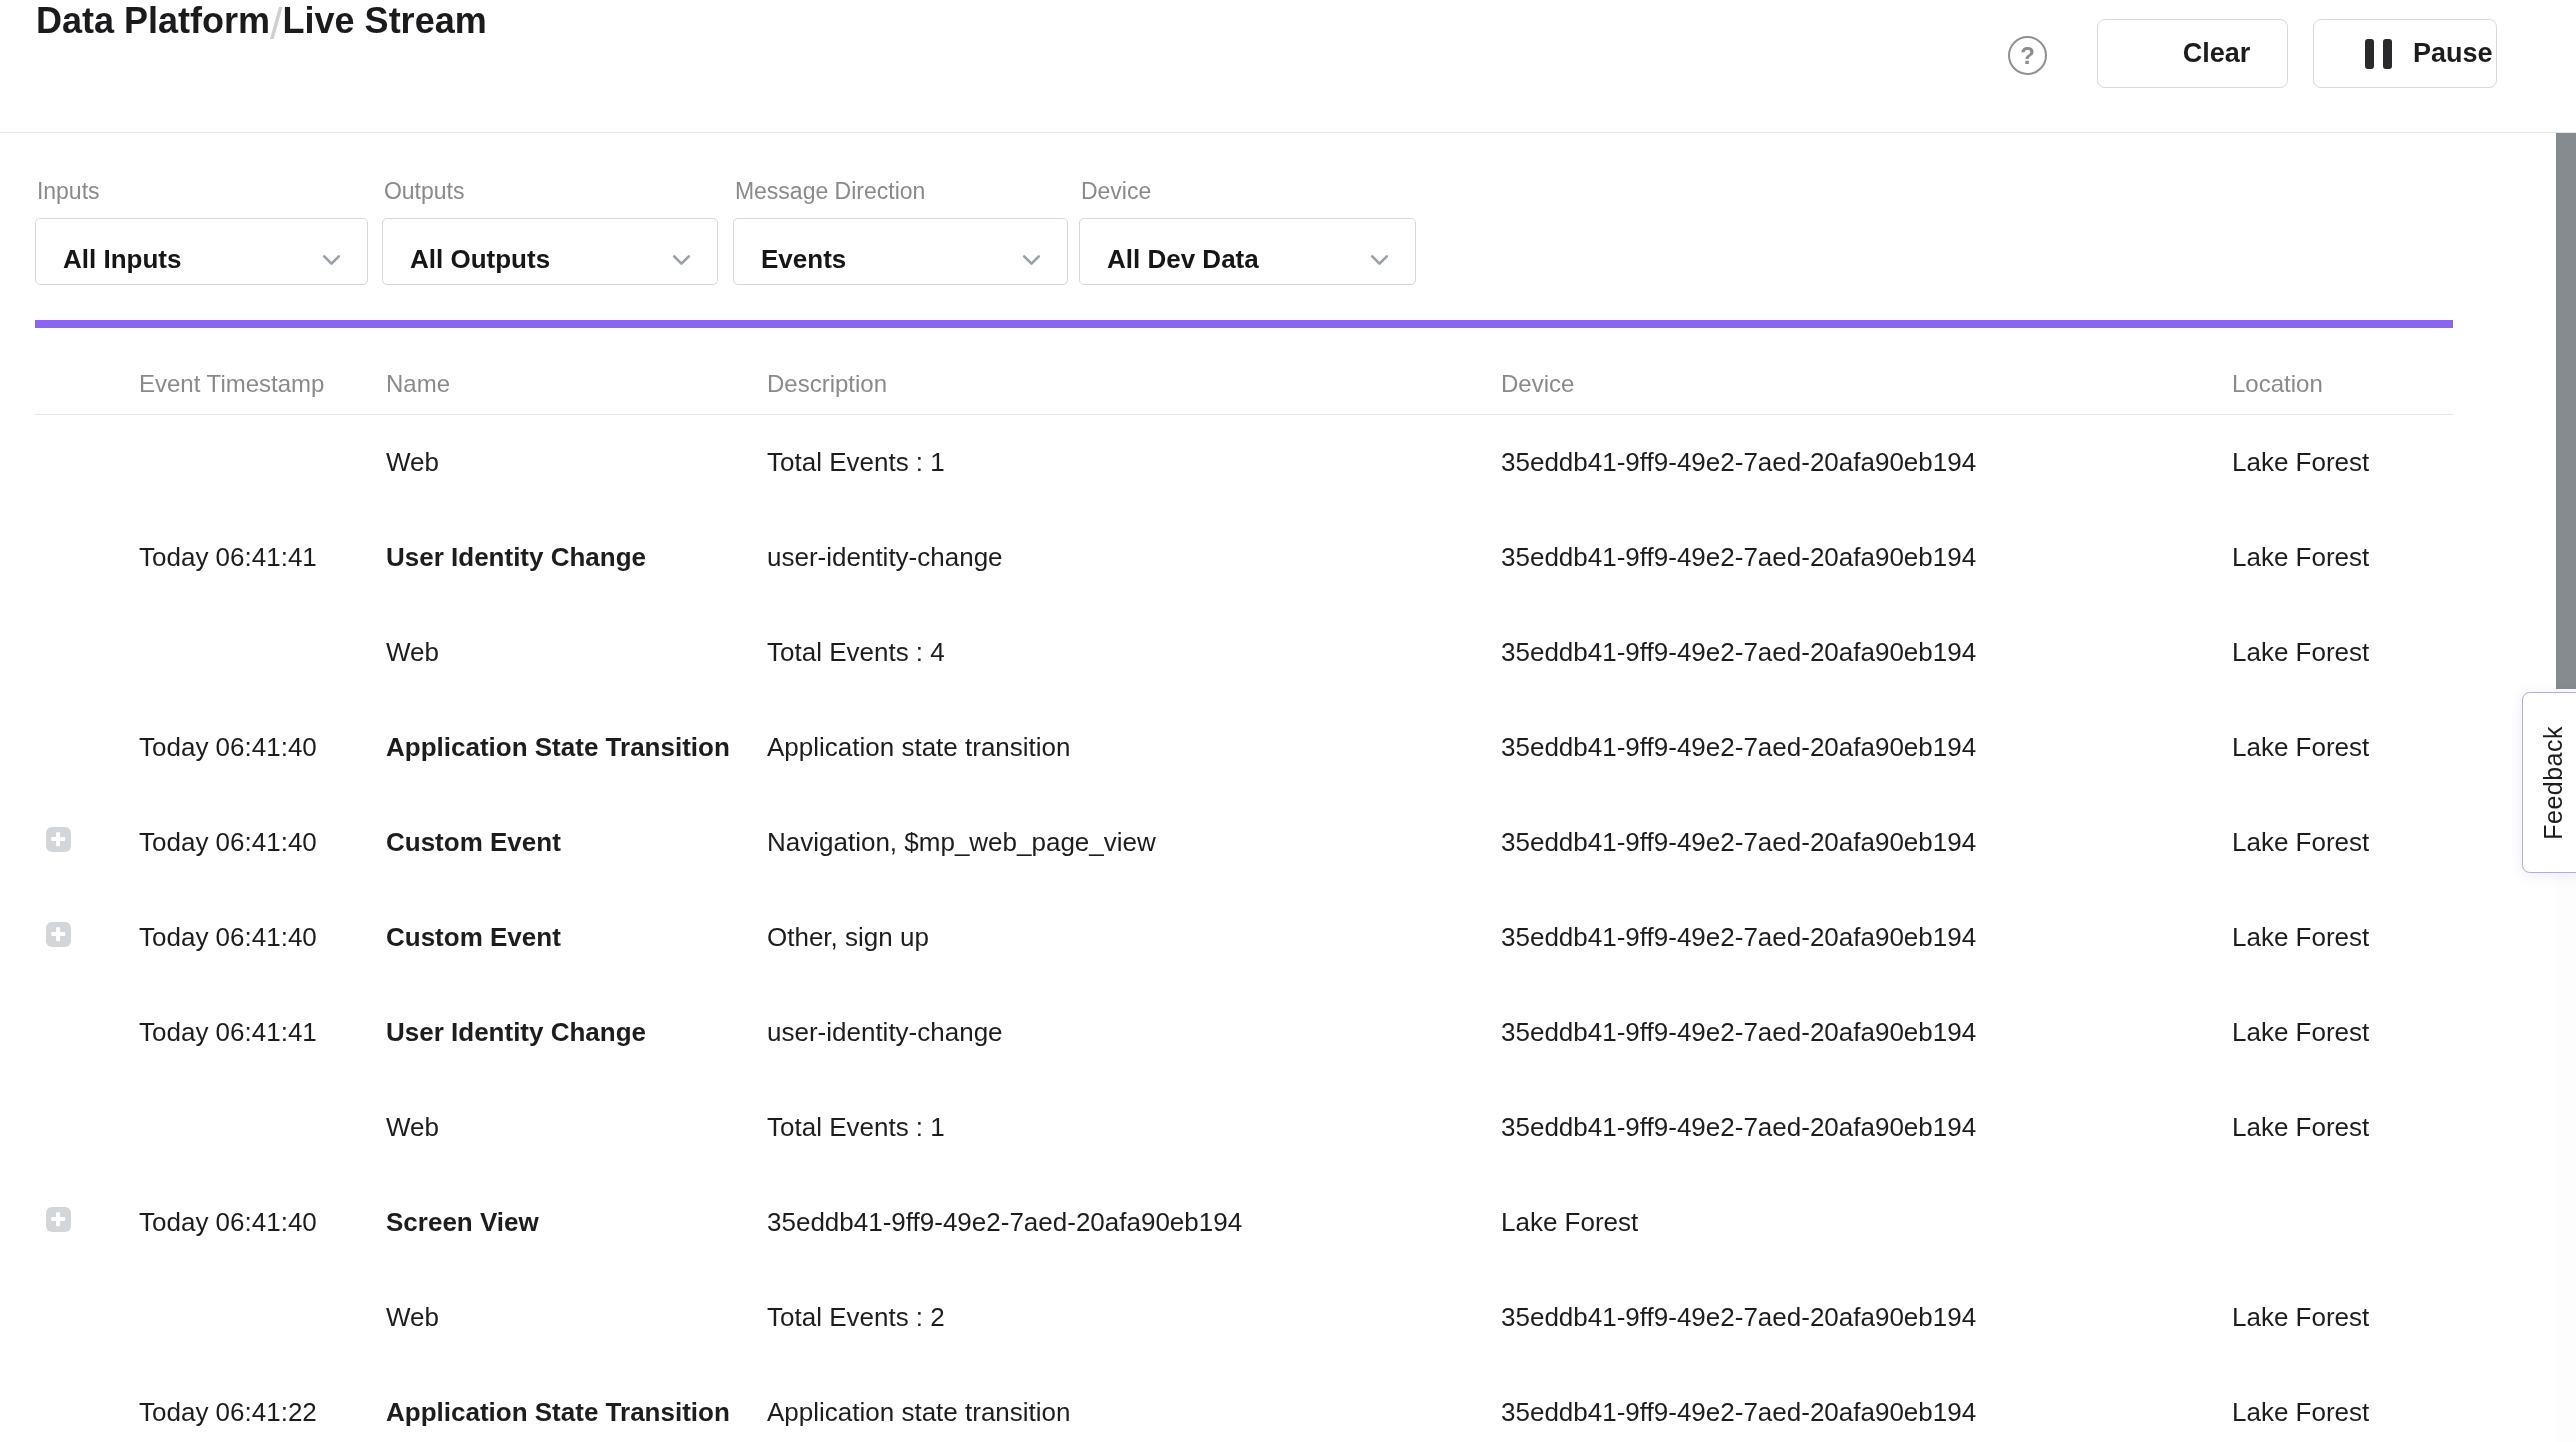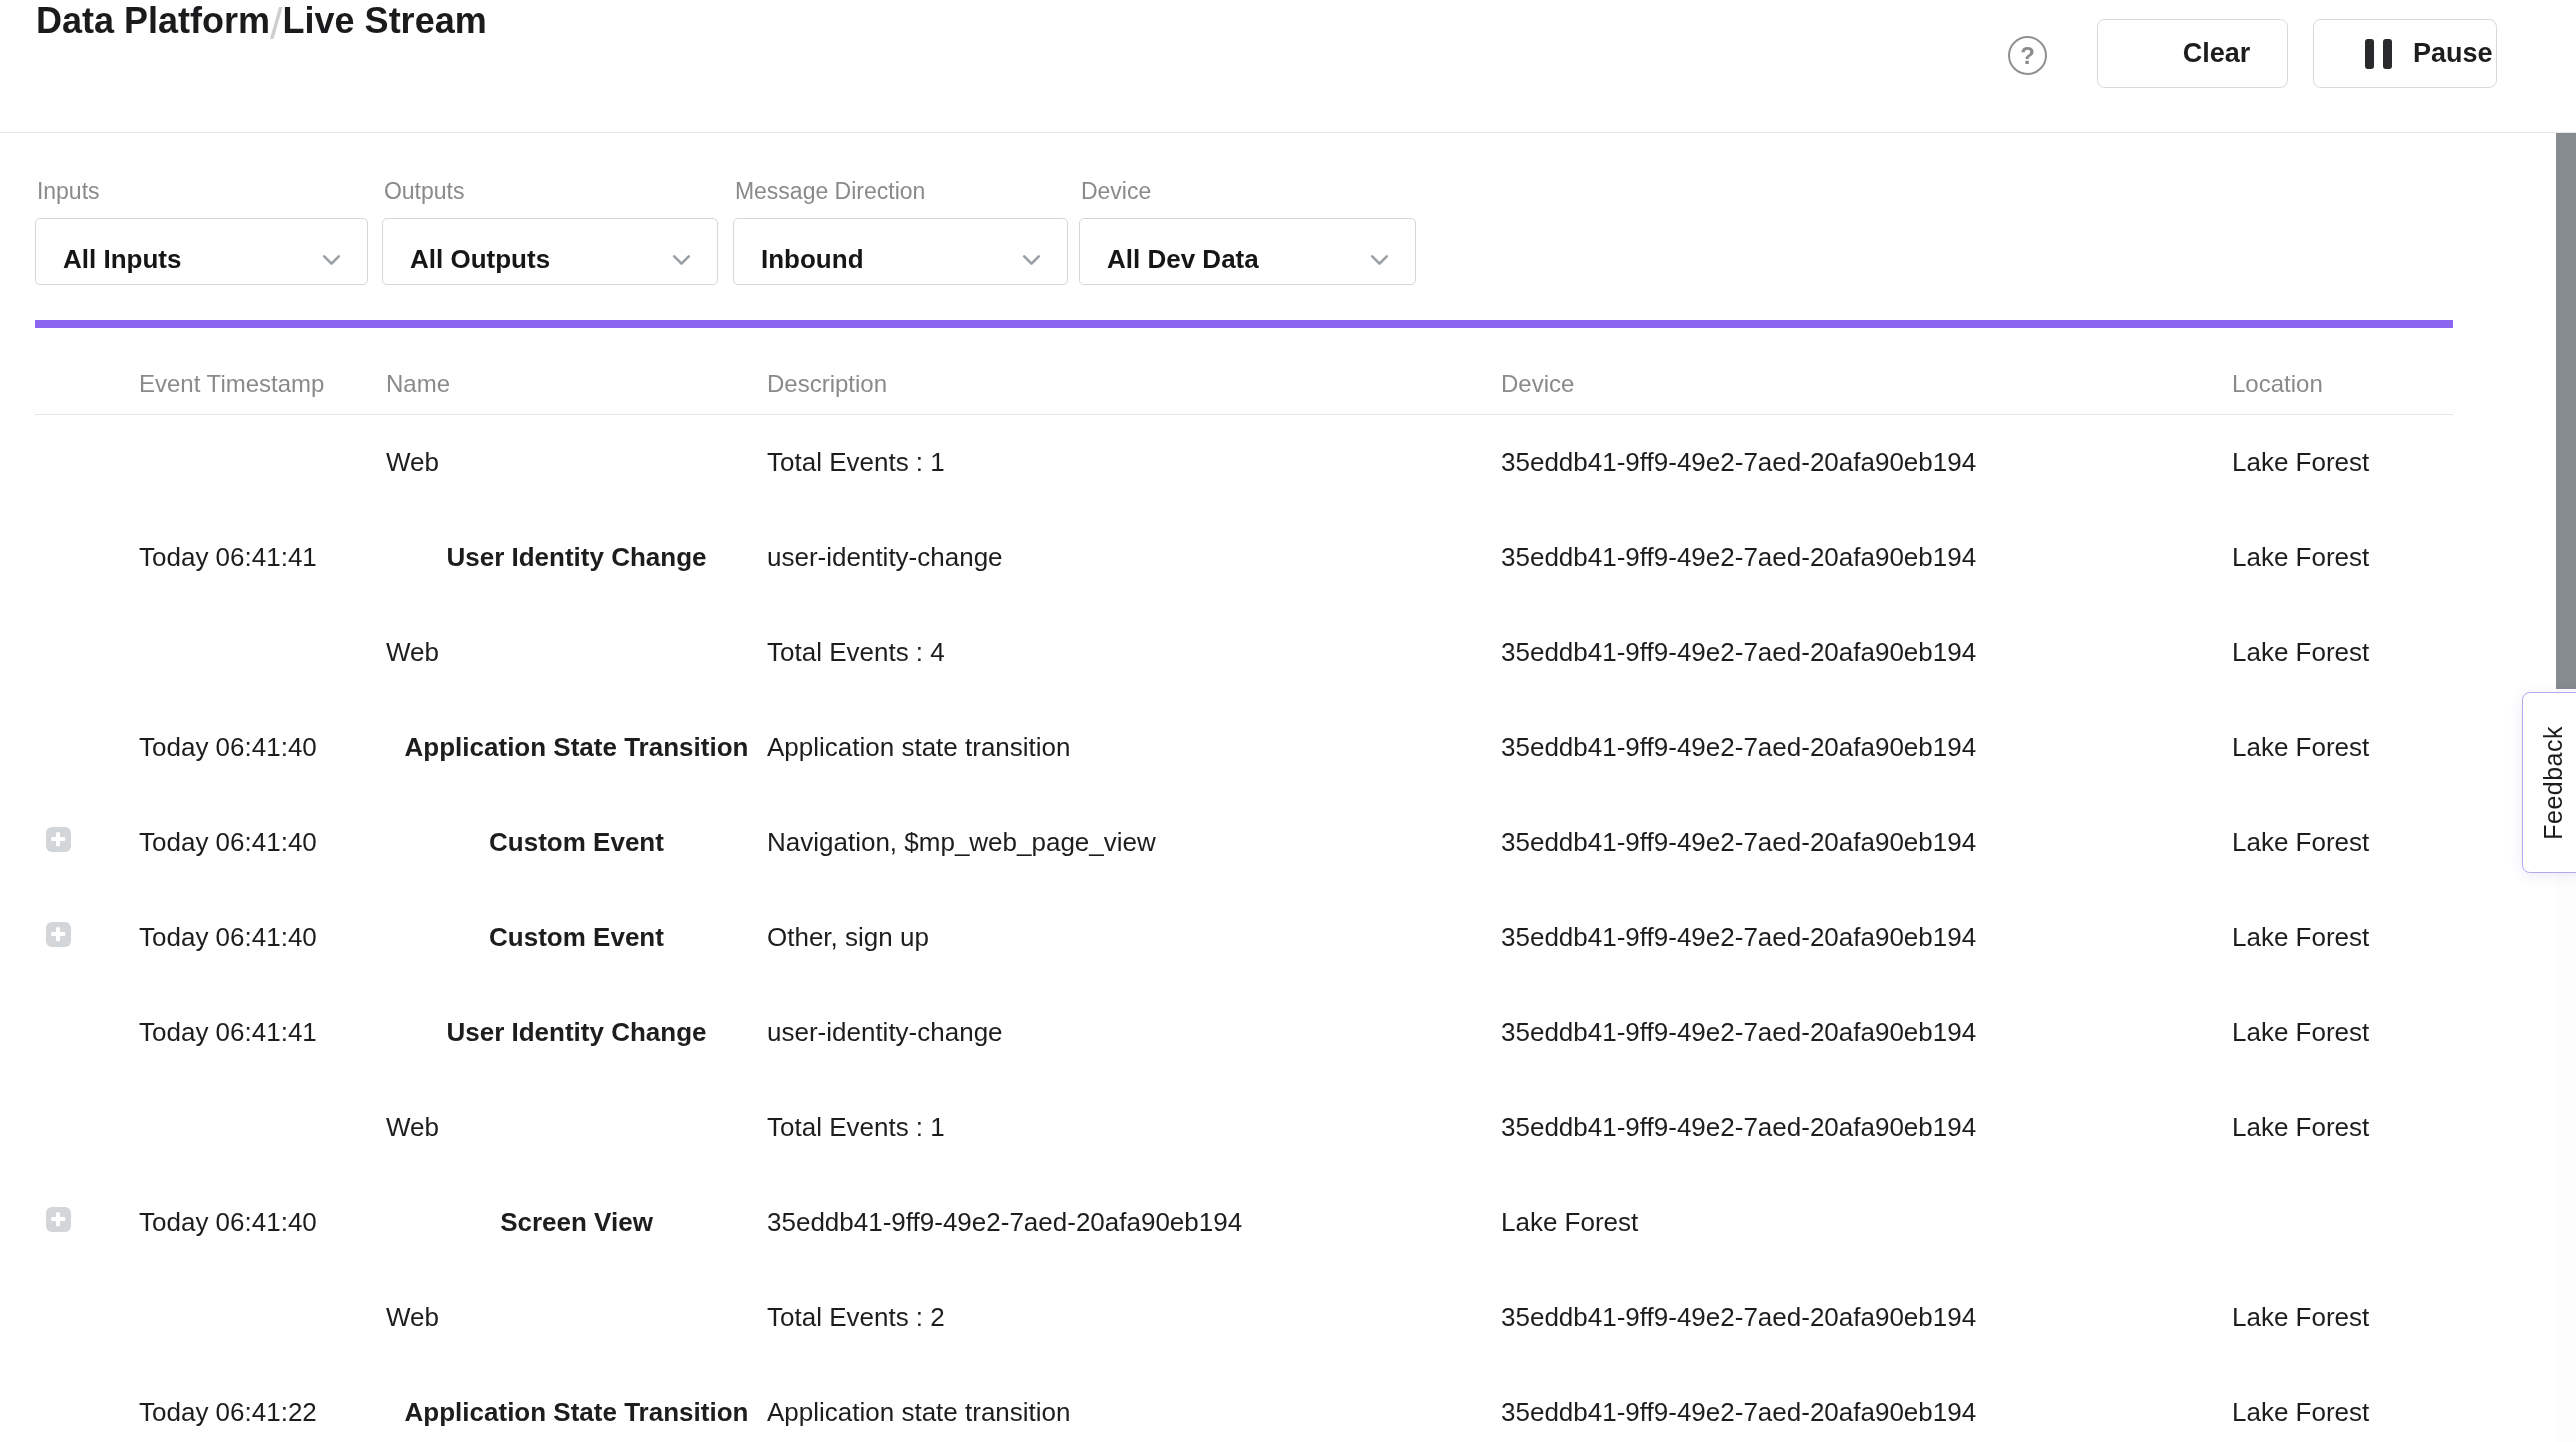--- a/index.html
+++ b/index.html
@@ -45,21 +45,21 @@
     background: #8b64f0; }
 
   
   .grid-row { display: grid; grid-template-columns: 104px 247px 381px 734px 731px 221px;
     align-items: center; }
   .table-wrap { position: absolute; left: 35px; top: 328px; width: 2418px; }
   .thead { height: 87px; padding-top: 26px; border-bottom: 1.9px solid #e5e5e5;
     color: #8a8a8a; font-size: 24px; }
   .trow { height: 95px; font-size: 26px; color: #1d1d1f; }
   .cell-name { font-weight: 400; }
-  .bold-name .cell-name { font-weight: 700; text-align: center; }
+  .bold-name .cell-name { font-weight: 700; }
   .expand-btn { margin-left: 10.7px; width: 25px; height: 25px; background: #d3d6d9;
     border: none; border-radius: 5.8px; position: relative; cursor: pointer; }
   .expand-btn::before, .expand-btn::after { content: ""; position: absolute; background: #ffffff;
     left: 50%; top: 50%; transform: translate(-50%, -50%); border-radius: 1px; }
   .expand-btn::before { width: 13.6px; height: 3.9px; }
   .expand-btn::after  { width: 3.9px;  height: 13.6px; }
 
   
   .scroll-track { position: absolute; right: 0; top: 133px; width: 20.4px; height: 1309px;
     background: #fdfdfd; }
@@ -111,21 +111,21 @@
     <div class="select-box">
       <span class="select-value">All Outputs</span>
       <svg class="chev" viewBox="0 0 24 24" fill="none" stroke="#9aa0a6" stroke-width="2.6" stroke-linecap="round" stroke-linejoin="round">
           <polyline points="5 9 12 16 19 9"></polyline>
         </svg>
     </div>
   </div>
   <div class="filter-group fg3">
     <div class="filter-label">Message Direction</div>
     <div class="select-box">
-      <span class="select-value">Inbound</span>
+      <span class="select-value">Events</span>
       <svg class="chev" viewBox="0 0 24 24" fill="none" stroke="#9aa0a6" stroke-width="2.6" stroke-linecap="round" stroke-linejoin="round">
           <polyline points="5 9 12 16 19 9"></polyline>
         </svg>
     </div>
   </div>
   <div class="filter-group fg4">
     <div class="filter-label">Device</div>
     <div class="select-box">
       <span class="select-value">All Dev Data</span>
       <svg class="chev" viewBox="0 0 24 24" fill="none" stroke="#9aa0a6" stroke-width="2.6" stroke-linecap="round" stroke-linejoin="round">

